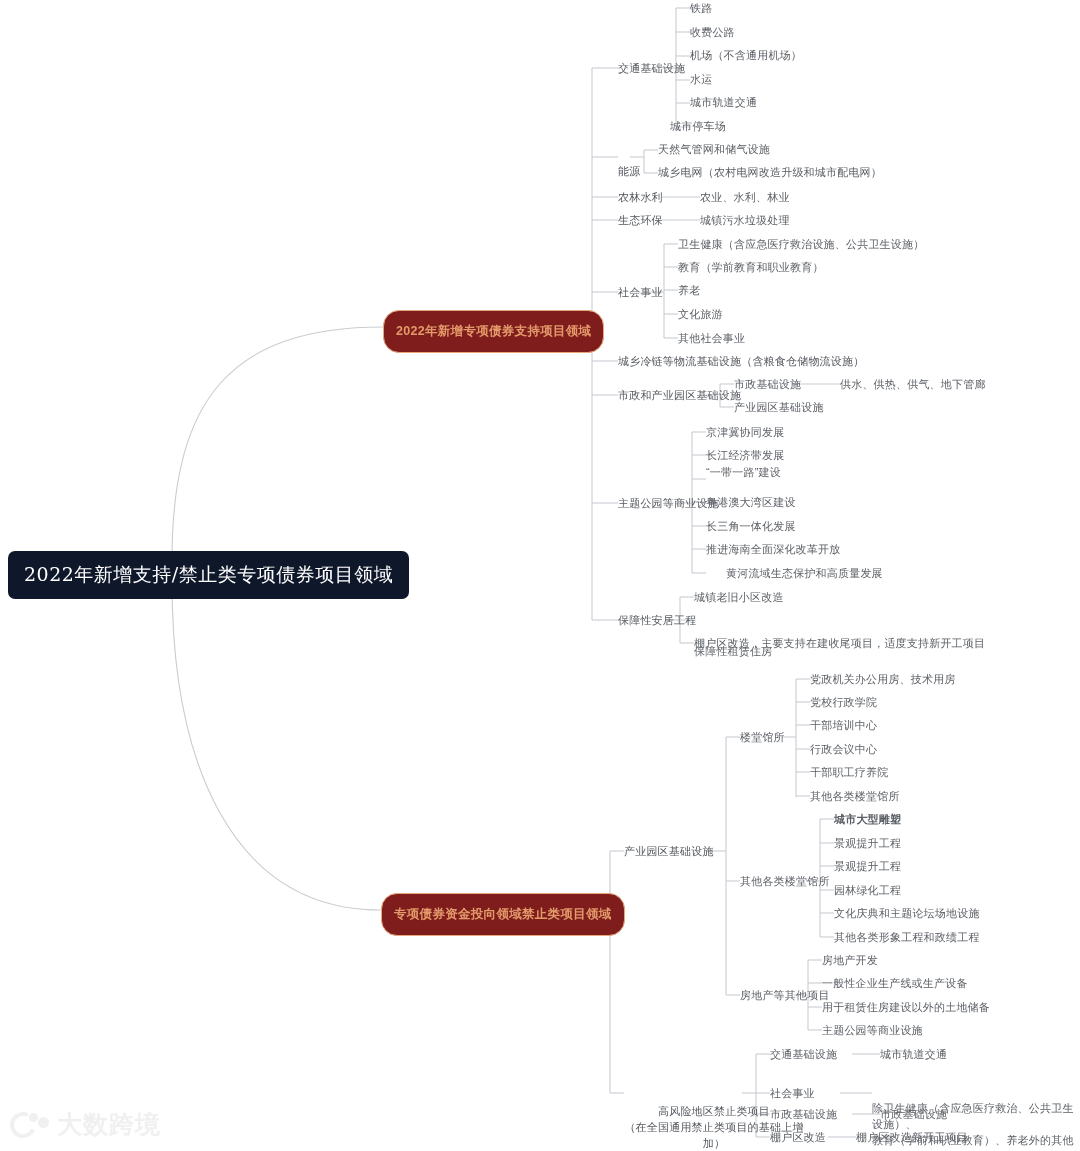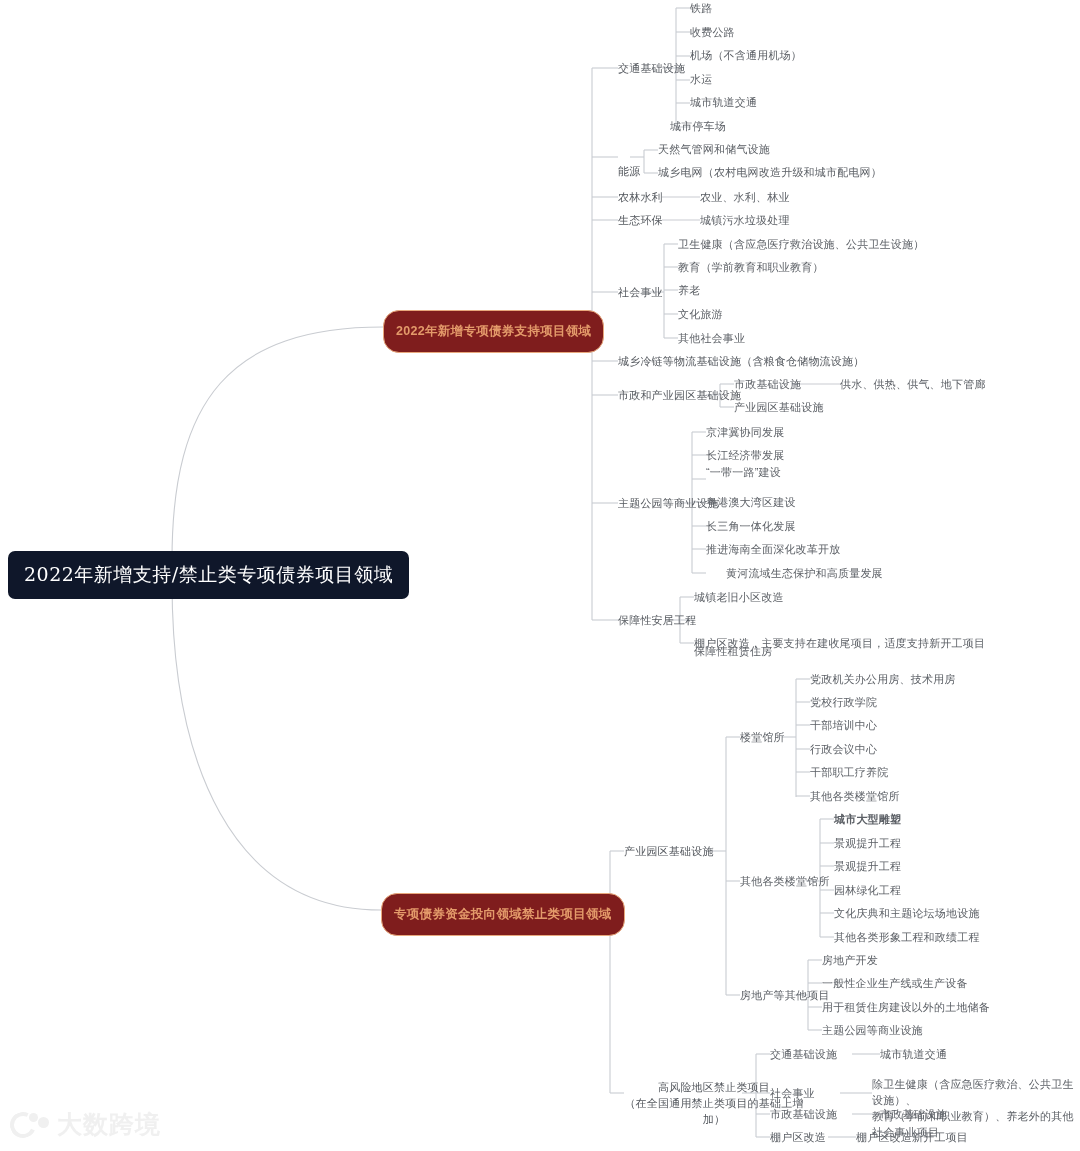--- a/index.html
+++ b/index.html
@@ -44,21 +44,21 @@
   
   .lbl{
     color:#5c6066;
     font-size:11px;
     line-height:15px;
     letter-spacing:.2px;
   }
   .lbl.l2{color:#54585e;}
   .lbl.l3{color:#5c6066;}
   .lbl.l4{color:#5c6066;}
-  .lbl.two-line{white-space:normal;line-height:16px;}
+  .lbl.two-line{white-space:normal;line-height:16px;margin-top:24px;}
 
   
   .watermark{
     position:absolute;left:10px;top:1108px;
     display:flex;align-items:center;gap:7px;
     opacity:1;
   }
   .wm-text{
     font-size:25px;color:#f0f0f0;font-weight:bold;
     font-family:"DejaVu Sans","Liberation Sans",sans-serif;

